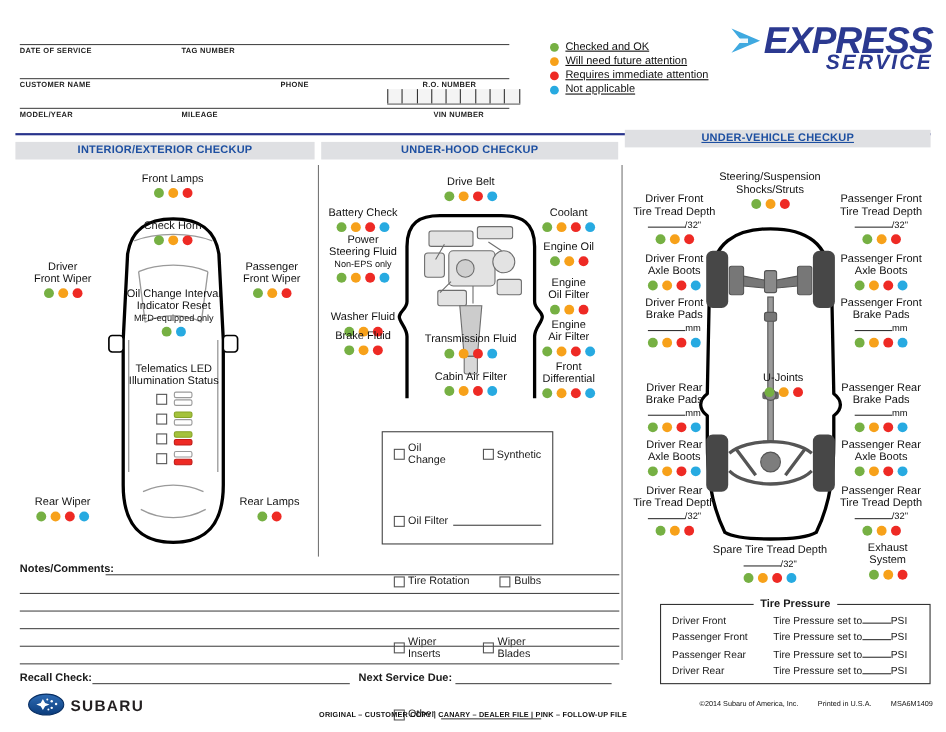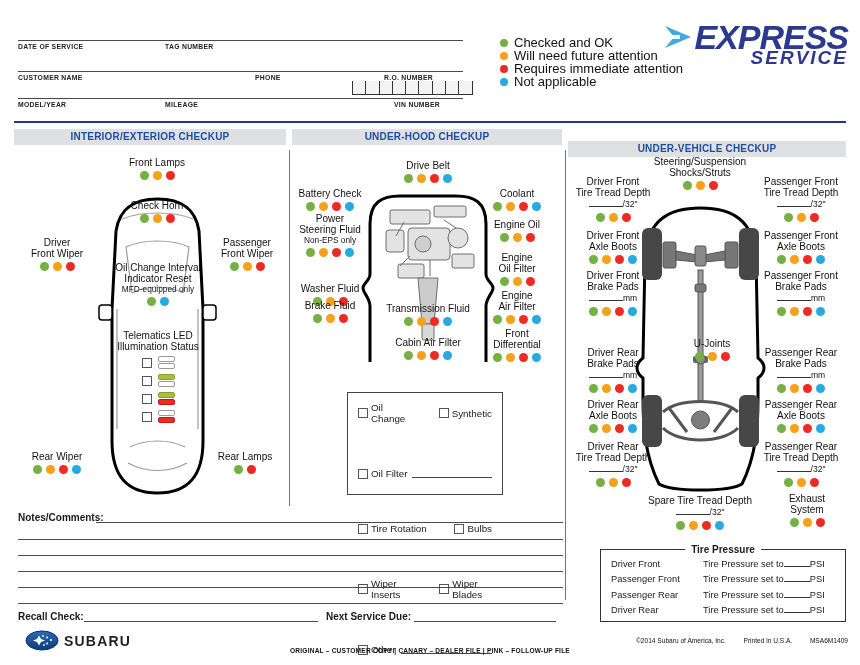--- a/index.html
+++ b/index.html
@@ -9,21 +9,21 @@
   }
   .abs{position:absolute;}
   
   .rule{position:absolute;border-top:1px solid #4a4a4a;height:0;}
   .flabel{position:absolute;font-size:6.8px;font-weight:bold;letter-spacing:.3px;color:#222;white-space:nowrap;}
   .comb{position:absolute;display:flex;border-bottom:1.6px solid #333;}
   .comb i{display:block;width:12.3px;height:13px;border-left:1px solid #333;background:#f4f4f4;}
   .comb i:last-child{border-right:1px solid #333;}
   
   .leg-row{display:flex;align-items:center;gap:6px;height:13px;}
-  .leg-row span{font-size:13px;color:#111;}
+  .leg-row span{font-size:10px;color:#111;text-decoration:underline;}
   .cdot{width:8px;height:8px;border-radius:50%;display:inline-block;flex:0 0 auto;}
   .cdot[data-color="green"]{background:#76b043;}
   .cdot[data-color="yellow"]{background:#f7a11a;}
   .cdot[data-color="red"]{background:#ee2a24;}
   .cdot[data-color="blue"]{background:#27aae1;}
   
   .logo{position:absolute;left:648px;top:20px;width:200px;}
   .logo-row1{display:flex;align-items:center;justify-content:flex-end;}
   .logo-express{font-size:34px;font-weight:bold;font-style:italic;color:#2b3990;letter-spacing:-1px;line-height:34px;}
   .logo-service{font-size:19px;font-weight:bold;font-style:italic;color:#2b3990;text-align:right;letter-spacing:2px;margin-top:-6px;line-height:19px;}
@@ -123,21 +123,21 @@
       <path d="M4,13 L16,13 L16,17 L4,17 Z" fill="#ffffff" opacity="0.9"></path>
     </svg>
     <span class="logo-express">EXPRESS</span>
   </div>
   <div class="logo-service">SERVICE</div>
 </div>
 
 <div class="mainrule"></div>
 <div class="colhead" style="left:14px;top:129px;width:272px;">INTERIOR/EXTERIOR CHECKUP</div>
 <div class="colhead" style="left:292px;top:129px;width:270px;">UNDER-HOOD CHECKUP</div>
-<div class="colhead" style="left:568px;top:141px;width:278px;">UNDER-VEHICLE CHECKUP</div>
+<div class="colhead" style="left:568px;top:118px;width:278px;text-decoration:underline;">UNDER-VEHICLE CHECKUP</div>
 <div class="vsep" style="left:289px;top:150px;height:356px;"></div>
 <div class="vsep" style="left:565px;top:150px;height:450px;"></div>
 
 <svg class="abs" style="left:86px;top:189px;" width="143" height="316" viewBox="0 0 143 316">
   <g fill="none" stroke="#000" stroke-width="3" stroke-linejoin="round">
     <path d="M30,42 C34,16 52,10 71.5,10 C91,10 109,16 113,42 L117,120 L117,252 C117,286 103,304 71.5,304 C40,304 26,286 26,252 L26,120 Z"></path>
   </g>
   <g fill="#ffffff" stroke="#000" stroke-width="1.5">
     <rect x="13" y="116" width="13" height="15" rx="3"></rect>
     <rect x="117" y="116" width="13" height="15" rx="3"></rect>

